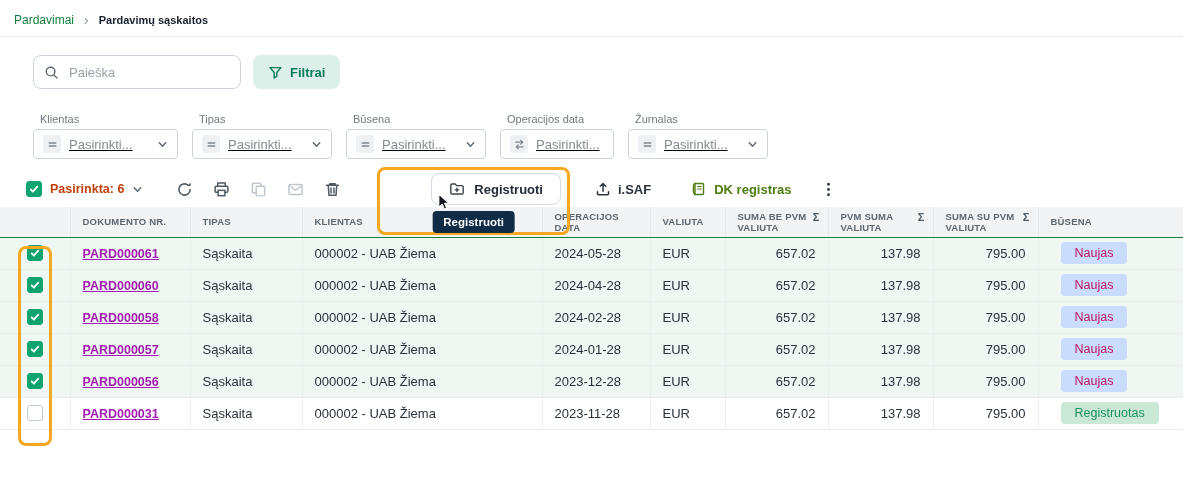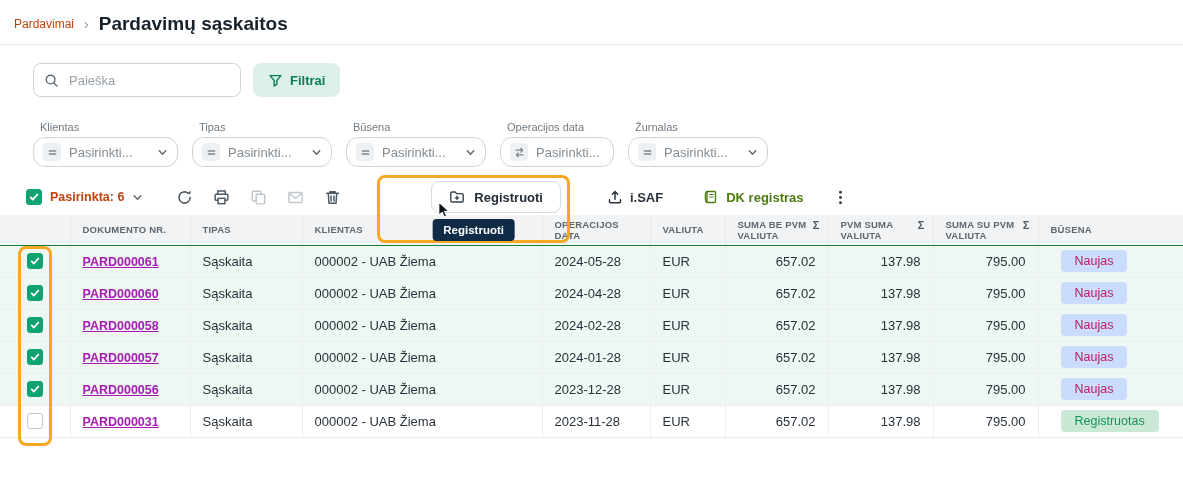--- a/index.html
+++ b/index.html
@@ -3,59 +3,59 @@
 <meta charset="utf-8">
 <style>
   * { box-sizing: border-box; }
   body { margin: 0; background: #fff; }
   .page { position: relative; width: 1183px; height: 477px; background: #fff;
           font-family: "Liberation Sans", sans-serif; overflow: hidden; }
 
   
   .topbar { display: flex; align-items: center; gap: 10px; padding: 13px 16px 9px 14px;
             border-bottom: 1px solid #e8ebee; }
-  .crumb-parent { font-size: 12px; color: #c2410c; }
+  .crumb-parent { font-size: 12px; color: #15803d; }
   .crumb-sep { color: #8a949c; font-size: 14px; line-height: 1; }
-  .crumb-current { font-size: 19px; font-weight: 700; color: #18222c; }
+  .crumb-current { font-size: 11px; font-weight: 700; color: #18222c; }
 
   
   .search-row { display: flex; gap: 12px; margin: 18px 0 0 33px; }
   .search-box { display: flex; align-items: center; gap: 8px; width: 208px; height: 34px;
                 border: 1px solid #ccd4da; border-radius: 8px; padding: 0 10px; background: #fff; }
   .search-box input { border: none; outline: none; font: 13px "Liberation Sans", sans-serif;
                       color: #333; width: 100%; background: transparent; }
   .search-box input::placeholder { color: #97a1a9; }
   .filtrai-btn { display: flex; align-items: center; gap: 7px; height: 34px; padding: 0 15px;
                  background: #dcefe8; border: none; border-radius: 8px; color: #0b7c5c;
                  font-size: 13px; font-weight: 600; cursor: pointer; font-family: inherit; }
 
   
   .filters-row { display: flex; gap: 14px; margin: 24px 0 0 33px; }
   .filter-label { font-size: 11px; color: #707b84; margin: 0 0 4px 7px; }
   .dropdown { display: flex; align-items: center; gap: 8px; height: 30px;
-              border: 1px solid #ccd4da; border-radius: 12px; padding: 8px 9px; background: #fff; cursor: pointer; }
+              border: 1px solid #ccd4da; border-radius: 4px; padding: 8px 9px; background: #fff; cursor: pointer; text-decoration: underline; }
   .w145 { width: 145px; } .w140 { width: 140px; } .w114 { width: 114px; }
   .dd-icon { width: 18px; height: 18px; background: #eef1f3; border-radius: 4px; flex: 0 0 18px;
              display: flex; align-items: center; justify-content: center; color: #7d8790; }
   .dd-value { font-size: 13px; color: #828c94; flex: 1; white-space: nowrap; overflow: hidden; }
   .dd-chevron { color: #5d6770; display: flex; }
 
   
   .toolbar { display: flex; align-items: center; margin-top: 12px; height: 36px; padding-left: 26px; }
   .select-ctl { display: flex; align-items: center; gap: 8px; margin-right: 26px; cursor: pointer; }
   .cb { width: 16px; height: 16px; border: 1.5px solid #c2cad1; border-radius: 3px;
         display: inline-flex; align-items: center; justify-content: center; background: #fff; cursor: pointer; }
   .cb-on { background: #0fa36f; border-color: #0fa36f; }
   .cb svg { width: 12px; height: 12px; }
   .select-label { font-size: 12.5px; color: #c2410c; font-weight: 600; }
   .icon-btn { width: 30px; height: 30px; display: flex; align-items: center; justify-content: center;
               color: #4e5a64; margin-right: 7px; background: none; border: none; cursor: pointer; padding: 0; }
   .icon-btn.disabled { color: #bfc7cd; }
   .icon-btn svg { width: 17px; height: 17px; }
-  .register-wrap { position: relative; margin: 0 40px 0 32px; z-index: 6; padding-left: 45px; }
+  .register-wrap { position: relative; margin: 0 28px 0 32px; z-index: 6; padding-left: 45px; }
   .register-btn { display: flex; align-items: center; gap: 9px; height: 32px; padding: 0 17px;
                   background: #fff; border: 1px solid #d5dbe0; border-radius: 8px; font-size: 13px;
                   font-weight: 600; color: #242e38; cursor: pointer; font-family: inherit; }
   .register-btn svg { width: 16px; height: 16px; color: #39434c; }
   .register-highlight { position: absolute; left: -9px; top: -6px; width: calc(100% + 18px);
                         height: 68px; border: 3px solid #f7a823; border-radius: 8px; pointer-events: none; }
   .register-tooltip { position: absolute; top: 38px; left: 50%; transform: translateX(-50%);
                       background: #0f2b46; color: #fff; font-size: 11.5px; font-weight: 600;
                       padding: 5px 11px; border-radius: 4px; white-space: nowrap; }
   .cursor { position: absolute; left: 48px; top: 19px; width: 19px; height: 19px; pointer-events: none; }

